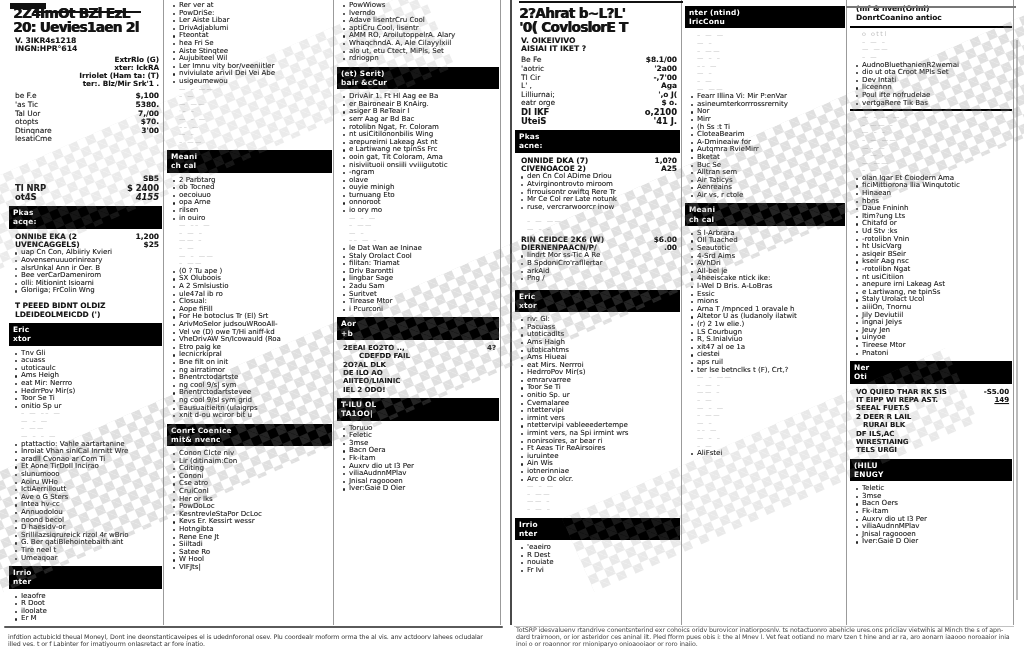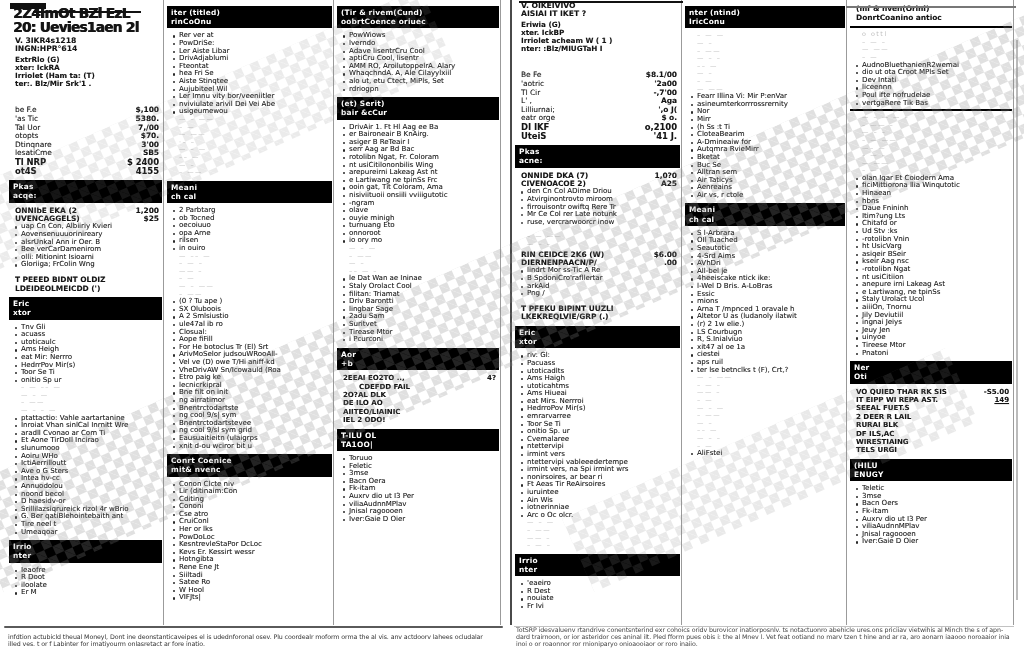--- a/index.html
+++ b/index.html
@@ -17,21 +17,21 @@
        text-shadow:0.3px 0.3px 0 rgba(0,0,0,0.28);}
   .s0 .col:nth-child(1){width:144px;}
   .s0 .col:nth-child(2){width:156px;}
   .s0 .col:nth-child(3){width:153px;}
   .s1 .col:nth-child(1){width:156px;}
   .s1 .col:nth-child(2){width:151px;}
   .s1 .col:nth-child(3){width:153px;}
   .title{font-weight:bold;font-size:13.5px;line-height:14px;letter-spacing:-0.6px;
          margin:4px 0 3px -2px;text-shadow:0.8px 0.4px 0 #222;}
   .vin{font-size:7.6px;font-weight:bold;line-height:8.2px;margin-bottom:3px;}
-  .meta{font-size:7.2px;font-weight:600;line-height:8px;margin-bottom:18px;}
+  .meta{font-size:7.2px;font-weight:600;line-height:8px;margin-bottom:4px;text-align:right;}
   .prices{margin:3px 0 5px 0;}
   .prow{display:flex;justify-content:space-between;font-size:7.4px;line-height:8.6px;}
   .prow .pv{font-weight:600;}
   .prow.b{font-weight:bold;font-size:8.4px;}
   .hbar{background:#000;color:#fff;font-weight:bold;font-size:7.4px;line-height:9.2px;
         padding:2px 4px;margin:4px -3px 4px -6px;letter-spacing:0.2px;
         text-shadow:none;}
   .opt{margin:2px 0 7px 0;}
   .ohead{display:flex;justify-content:space-between;font-weight:bold;font-size:7.4px;line-height:8.4px;}
   .bcaps{font-weight:bold;font-size:7.4px;line-height:8.6px;margin:3px 0 4px 0;}
@@ -110,29 +110,29 @@
             <div class="prow">
               <div class="pl" style="display: inline;">otopts</div>
               <div class="pv" style="display: inline;">$70.</div>
             </div>
             <div class="prow">
               <div class="pl" style="display: inline;">Dtinqnare</div>
               <div class="pv" style="display: inline;">3'00</div>
             </div>
             <div class="prow">
               <div class="pl" style="display: inline;">lesatiCme</div>
-              <div class="pv" style="display: inline;">SB5</div>
+              <div class="pv" style="display: inline; margin-top: 40px;">SB5</div>
             </div>
             <div class="prow b">
               <div class="pl" style="display: inline;">Tl NRP</div>
               <div class="pv" style="display: inline;">$ 2400</div>
             </div>
             <div class="prow b">
               <div class="pl" style="display: inline;">ot4S</div>
-              <div class="pv" style="display: inline;">4155</div>
+              <div class="pv" style="display: inline; font-style: italic;">4155</div>
             </div>
           </div>
           <div class="hbar">
             <div>Pkas</div>
             <div>acqe:</div>
           </div>
           <div class="opt">
             <div class="ohead">
               <div style="display: inline;">ONNIbE EKA (2</div>
               <div style="display: inline;">1,200</div>
@@ -187,24 +187,20 @@
           <div class="hbar">
             <div>Irrio</div>
             <div>nter</div>
           </div>
           <div class="li">Ieaofre</div>
           <div class="li">R Doot</div>
           <div class="li">iloolate</div>
           <div class="li">Er M</div>
         </div>
         <div class="col">
-          <div class="hbar">
-            <div>iter (titled)</div>
-            <div>rinCoOnu</div>
-          </div>
           <div class="li">Rer ver at</div>
           <div class="li">PowDriSe:</div>
           <div class="li">Ler Aiste Libar</div>
           <div class="li">DrivAdjablumi</div>
           <div class="li">Fteontat</div>
           <div class="li">hea Fri Se</div>
           <div class="li">Aiste Stinqtee</div>
           <div class="li">Aujubiteel Wil</div>
           <div class="li">Ler Imnu vity bor/veeniitler</div>
           <div class="li">nviviulate arivil Dei Vei Abe</div>
@@ -268,24 +264,20 @@
           <div class="li">KesntrevleStaPor DcLoc</div>
           <div class="li">Kevs Er. Kessirt wessr</div>
           <div class="li">Hotngibta</div>
           <div class="li">Rene Ene Jt</div>
           <div class="li">Siiltadi</div>
           <div class="li">Satee Ro</div>
           <div class="li">W Hool</div>
           <div class="li">VIFJts|</div>
         </div>
         <div class="col">
-          <div class="hbar">
-            <div>(Tir &amp; rivem(Cund)</div>
-            <div>oobrtCoence oriuec</div>
-          </div>
           <div class="li">PowWiows</div>
           <div class="li">lverndo</div>
           <div class="li">Adave lisentrCru Cool</div>
           <div class="li">aptiCru Cool, lisentr</div>
           <div class="li">AMM RO, AroilutoppelrA. Alary</div>
           <div class="li">WhaqchndA. A, Ale Cilayylxiil</div>
           <div class="li">alo ut, etu Ctect, MiPls, Set</div>
           <div class="li">rdriogpn</div>
           <div class="hbar">
             <div>(et) Serit)</div>
@@ -360,29 +352,27 @@
           <div class="li">Bacn Oera</div>
           <div class="li">Fk-itam</div>
           <div class="li">Auxrv dio ut I3 Per</div>
           <div class="li">viliaAudnnMPlav</div>
           <div class="li">Jnisal ragoooen</div>
           <div class="li">Iver:Gaie D Oier</div>
         </div>
       </div>
       <div class="sticker s1">
         <div class="col">
+          <div class="title">
+            <div>2?Ahrat b~L?L'</div>
+            <div>'0( CovloslorE T</div>
+          </div>
           <div class="vin">
             <div>V. OIKEIVIVO</div>
             <div>AISIAI IT IKET ?</div>
-          </div>
-          <div class="meta">
-            <div>Eriwia (G)</div>
-            <div>xter. IckBP</div>
-            <div>Irriolet acheam W ( 1 )</div>
-            <div>nter: :Blz/MIUGTaH I</div>
           </div>
           <div class="prices">
             <div class="prow">
               <div class="pl" style="display: inline;">Be Fe</div>
               <div class="pv" style="display: inline;">$8.1/00</div>
             </div>
             <div class="prow">
               <div class="pl" style="display: inline;">'aotric</div>
               <div class="pv" style="display: inline;">'2a00</div>
             </div>
@@ -438,24 +428,20 @@
               <div style="display: inline;">$6.00</div>
             </div>
             <div class="ohead">
               <div style="display: inline;">DIERNENPAACN/P/</div>
               <div style="display: inline;">.00</div>
             </div>
             <div class="li">lindrt Mor ss-Tic A Re</div>
             <div class="li">B SpdoniCro'rafllertar</div>
             <div class="li">arkAid</div>
             <div class="li">Png /</div>
-          </div>
-          <div class="bcaps">
-            <div>T PFEKU BIPINT UUZLI</div>
-            <div>LKEKREQLVIE/GRP (.)</div>
           </div>
           <div class="hbar">
             <div>Eric</div>
             <div>xtor</div>
           </div>
           <div class="li">riv: Gl:</div>
           <div class="li">Pacuass</div>
           <div class="li">utoticadlts</div>
           <div class="li">Ams Haigh</div>
           <div class="li">utoticahtms</div>
@@ -615,21 +601,21 @@
             </div>
             <div class="crow">
               <div style="display: inline;">SEEAL FUET.S</div>
               <div style="display: inline;"></div>
             </div>
             <div class="crow">
               <div style="display: inline;">2 DEER R LAIL</div>
               <div style="display: inline;"></div>
             </div>
             <div class="crow">
-              <div style="display: inline;">RURAI BLK</div>
+              <div style="display: inline; margin-left: 7px;">RURAI BLK</div>
               <div style="display: inline;"></div>
             </div>
             <div class="crow">
               <div style="display: inline;">DF ILS,AC</div>
               <div style="display: inline;"></div>
             </div>
             <div class="crow">
               <div style="display: inline;">WIRESTIAING</div>
               <div style="display: inline;"></div>
             </div>

